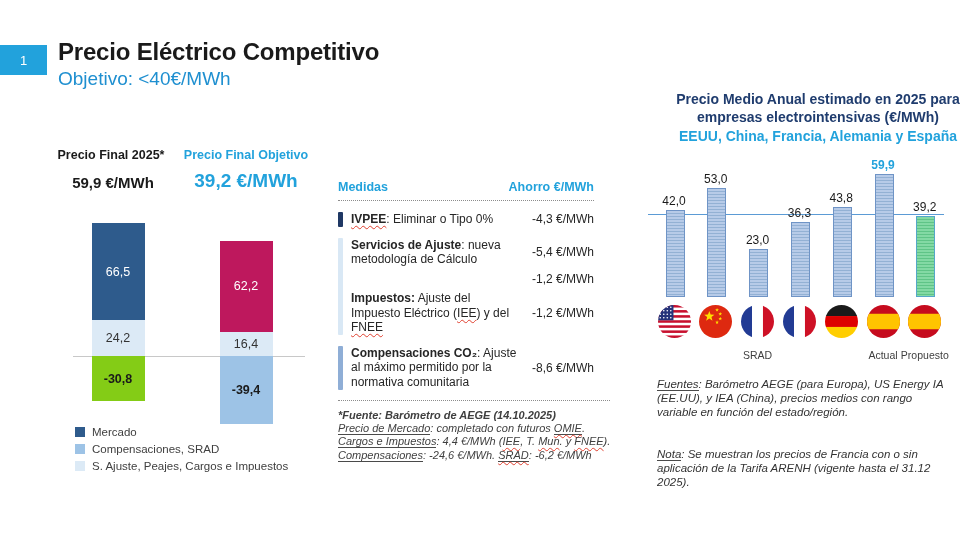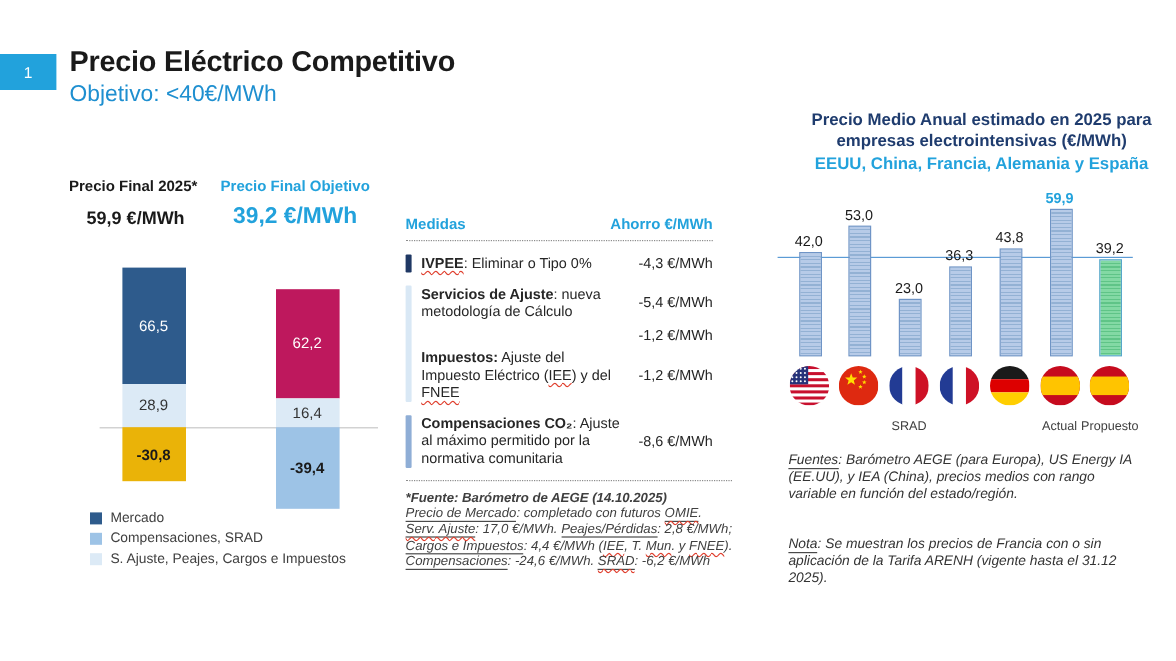--- a/index.html
+++ b/index.html
@@ -13,21 +13,21 @@
   #title{position:absolute;left:58px;top:38px;margin:0;font-size:24px;font-weight:bold;color:#1a1a1a;letter-spacing:-0.2px;}
   #subtitle{position:absolute;left:58px;top:68px;font-size:19px;color:#1E8FD0;}
   
   #left-chart{position:absolute;left:55px;top:148px;width:285px;height:340px;}
   .col-h{position:absolute;top:0;width:130px;text-align:center;font-size:12.5px;font-weight:bold;white-space:nowrap;}
   .col-v{position:absolute;width:130px;text-align:center;font-weight:bold;white-space:nowrap;}
   .h1{left:-9px;color:#1a1a1a;}
   .v1{left:-7px;top:26px;font-size:15px;color:#1a1a1a;}
   .h2{left:126px;color:#22A2DC;}
   .v2{left:126px;top:22px;font-size:19px;color:#22A2DC;}
-  #stacked-plot{position:absolute;left:10px;top:0;width:285px;height:275px;}
+  #stacked-plot{position:absolute;left:0;top:0;width:285px;height:275px;}
   .seg{position:absolute;display:flex;align-items:center;justify-content:center;font-size:12.5px;}
   #stacked-legend{position:absolute;left:20px;top:278px;}
   .lg-row{display:flex;align-items:center;gap:7px;margin-bottom:5px;font-size:11.5px;color:#404040;}
   .lg-sw{width:10px;height:10px;flex-shrink:0;display:inline-block;}
   
   #measures{position:absolute;left:338px;top:180px;width:256px;}
   #m-head{display:flex;justify-content:space-between;font-size:12.5px;font-weight:bold;color:#22A2DC;}
   .dotted{border-top:1px dotted #8c8c8c;margin-top:6px;}
   .dot2{width:272px;margin-top:10px;}
   .mgroup{display:flex;gap:8px;margin-top:11px;}
@@ -70,23 +70,23 @@
     <div class="col-h h1">Precio Final 2025*</div>
     <div class="col-v v1">59,9 €/MWh</div>
     <div class="col-h h2">Precio Final Objetivo</div>
     <div class="col-v v2">39,2 €/MWh</div>
     <div id="stacked-plot">
         <div style="position: absolute; left: 18px; width: 232px; top: 208px; border-top: 1px solid rgb(200, 200, 200);"></div>
         <div class="seg" style="left: 36.5px; top: 74.7px; width: 53px; height: 97.8px; background: rgb(46, 91, 140); color: rgb(255, 255, 255);">
           <span>66,5</span>
         </div>
         <div class="seg" style="left: 36.5px; top: 172.4px; width: 53px; height: 35.6px; background: rgb(220, 234, 246); color: rgb(51, 51, 51);">
-          <span>28,9</span>
-        </div>
-        <div class="seg" style="left: 36.5px; top: 208px; width: 53px; height: 45.3px; background: #eab308; color: rgb(26, 26, 26);">
+          <span>24,2</span>
+        </div>
+        <div class="seg" style="left: 36.5px; top: 208px; width: 53px; height: 45.3px; background: #84cc16; color: rgb(26, 26, 26);">
           <span style="font-weight: 600;">-30,8</span>
         </div>
         <div class="seg" style="left: 164.5px; top: 92.5px; width: 53px; height: 91.4px; background: #be185d; color: rgb(255, 255, 255);">
           <span>62,2</span>
         </div>
         <div class="seg" style="left: 164.5px; top: 183.9px; width: 53px; height: 24.1px; background: rgb(220, 234, 246); color: rgb(51, 51, 51);">
           <span>16,4</span>
         </div>
         <div class="seg" style="left: 164.5px; top: 208px; width: 53px; height: 68px; background: rgb(157, 195, 230); color: rgb(26, 26, 26);">
           <span style="font-weight: 600;">-39,4</span>
@@ -147,21 +147,20 @@
               <div class="mlabel"><span class="b">Compensaciones CO₂</span><span>: Ajuste al máximo permitido por la normativa comunitaria</span></div>
               <div class="mvalue">-8,6 €/MWh</div>
             </div>
           </div>
         </div>
       </div>
     <div class="dotted dot2"></div>
     <div id="m-footnote">
         <div class="fn-line"><span class="b">*Fuente: Barómetro de AEGE (14.10.2025)</span></div>
         <div class="fn-line"><span class="u">Precio de Mercado</span><span>: completado con futuros </span><span class="u sq">OMIE</span><span>.</span></div>
-        <div class="fn-line"><span class="u sq">Serv. Ajuste</span><span>: 17,0 €/MWh. </span><span class="u">Peajes/Pérdidas</span><span>: 2,8 €/MWh;</span></div>
         <div class="fn-line"><span class="u">Cargos e Impuestos</span><span>: 4,4 €/MWh (</span><span class="sq">IEE</span><span>, T. </span><span class="sq">Mun</span><span>. y </span><span class="sq">FNEE</span><span>).</span></div>
         <div class="fn-line"><span class="u">Compensaciones</span><span>: -24,6 €/MWh. </span><span class="u sq">SRAD</span><span>: -6,2 €/MWh</span></div>
       </div>
   </div>
 
   <div id="right-title">
     <div>Precio Medio Anual estimado en 2025 para</div>
     <div>empresas electrointensivas (€/MWh)</div>
     <div class="cyan">EEUU, China, Francia, Alemania y España</div>
   </div>

